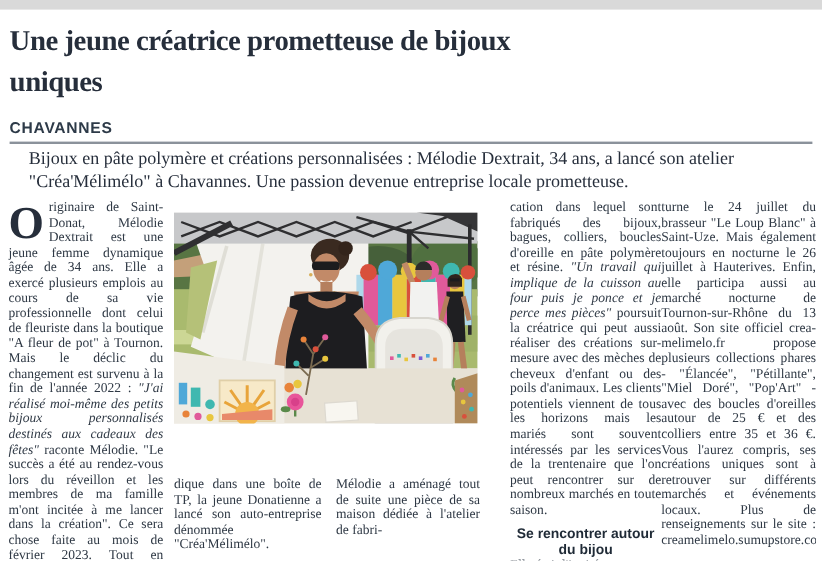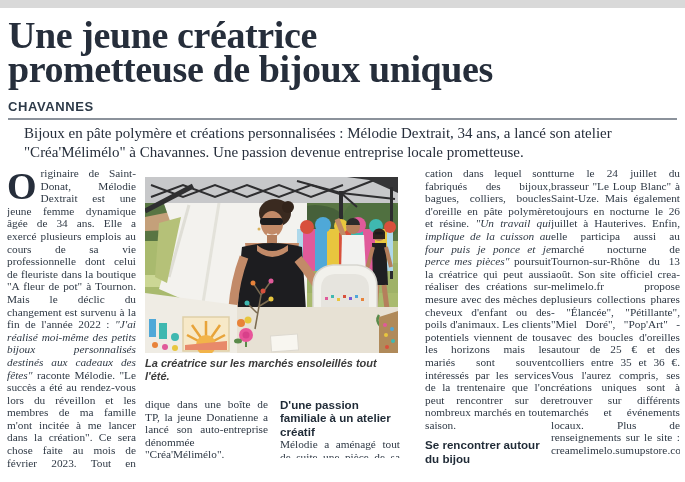--- a/index.html
+++ b/index.html
@@ -1,37 +1,37 @@
 <!DOCTYPE html>
 <html><head>
 <meta charset="utf-8">
 <style>
   html,body{margin:0;padding:0;background:#ffffff;}
   #page{position:relative;width:685px;height:482px;background:#ffffff;overflow:hidden;
         font-family:"Liberation Serif", serif;}
   .topbar{position:absolute;left:0;top:0;width:685px;height:8px;background:#d9d9d9;}
   .headline{position:absolute;left:8px;top:18px;width:490px;
             font-family:"Liberation Serif", serif;font-weight:bold;
-            font-size:38px;line-height:34px;letter-spacing:-0.4px;color:#262e3b;}
+            font-size:24px;line-height:34px;letter-spacing:-0.4px;color:#262e3b;}
   .kicker{position:absolute;left:8px;top:99px;
           font-family:"Liberation Sans", sans-serif;font-weight:bold;
           font-size:13px;letter-spacing:0.6px;color:#2d3a48;}
   .rule{position:absolute;left:8px;top:118px;width:669px;height:2px;background:#8b929b;}
   .lede{position:absolute;left:24px;top:124px;width:662px;
         font-family:"Liberation Serif", serif;
         font-size:15px;line-height:19px;color:#262e3b;}
   .col{position:absolute;font-family:"Liberation Serif", serif;
        font-size:11.3px;line-height:12.6px;color:#2f3945;
        text-align:justify;overflow:hidden;}
   .col i{font-style:italic;}
   .dropcap{float:left;font-family:"Liberation Serif", serif;font-weight:bold;
            font-size:38px;line-height:34px;color:#262e3b;padding:2px 4px 0 0;}
   .subhead{font-family:"Liberation Sans", sans-serif;font-weight:bold;
            font-size:11.6px;line-height:13.4px;color:#1f2a36;text-align:left;}
-  .subhead.spaced{margin-top:7px;}
+  .subhead.spaced{margin-top:7px;text-align:center;}
   #col1{left:7px;top:167px;width:129px;height:300px;}
   #photo-wrap{position:absolute;left:145px;top:177px;width:253px;height:176px;}
   #caption{position:absolute;left:145px;top:357px;width:253px;
            font-family:"Liberation Sans", sans-serif;font-weight:bold;font-style:italic;
            font-size:11px;line-height:13px;color:#3b3b3b;}
   #col2{left:145px;top:398px;width:123px;height:60px;}
   #col3{left:280px;top:398px;width:120px;height:60px;}
   #col4{left:425px;top:167px;width:126px;height:300px;}
   #col5{left:551px;top:167px;width:129px;height:300px;}
   svg{display:block;}
@@ -196,28 +196,26 @@
           <circle cx="240" cy="148" r="2" fill="#e05a9a"></circle>
             <circle cx="247" cy="152" r="2" fill="#4fa8d8"></circle>
           <circle cx="241" cy="158" r="2" fill="#e8c63e"></circle>
             <circle cx="248" cy="164" r="2" fill="#3fb8b0"></circle>
           <circle cx="242" cy="170" r="2" fill="#d8503c"></circle>
         </g>
       </g>
     </svg>
   </div>
 
-  <div id="caption">La créatrice sur les marchés ensoleillés tout l'été.</div>
 
   <div class="col" id="col2">
     <span>dique dans une boîte de TP, la jeune Donatienne a lancé son auto-entreprise dénommée "Créa'Mélimélo".</span>
   </div>
 
   <div class="col" id="col3">
-    <div class="subhead">D'une passion familiale à un atelier créatif</div>
     <span>Mélodie a aménagé tout de suite une pièce de sa maison dédiée à l'atelier de fabri-</span>
   </div>
 
   <div class="col" id="col4">
     <span>cation dans lequel sont fabriqués des bijoux, bagues, colliers, boucles d'oreille en pâte polymère et résine. </span><i>"Un travail qui implique de la cuisson au four puis je ponce et je perce mes pièces"</i><span> poursuit la créatrice qui peut aussi réaliser des créations sur-mesure avec des mèches de cheveux d'enfant ou des poils d'animaux. Les clients potentiels viennent de tous les horizons mais les mariés sont souvent intéressés par les services de la trentenaire que l'on peut rencontrer sur de nombreux marchés en toute saison.</span>
     <div class="subhead spaced">Se rencontrer autour du bijou</div>
     <span>Elle était l'invitée en noc-</span>
   </div>
 
   <div class="col" id="col5">

